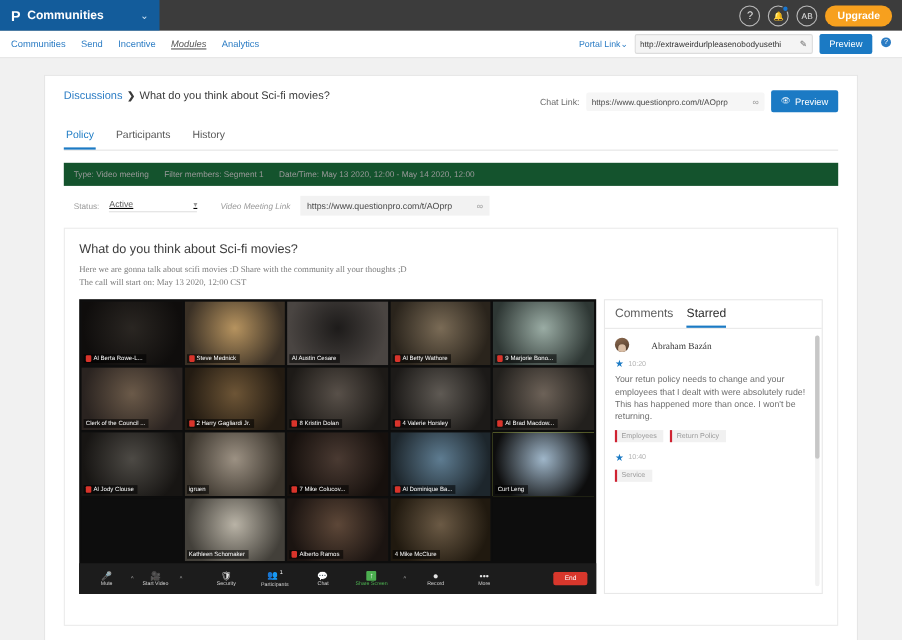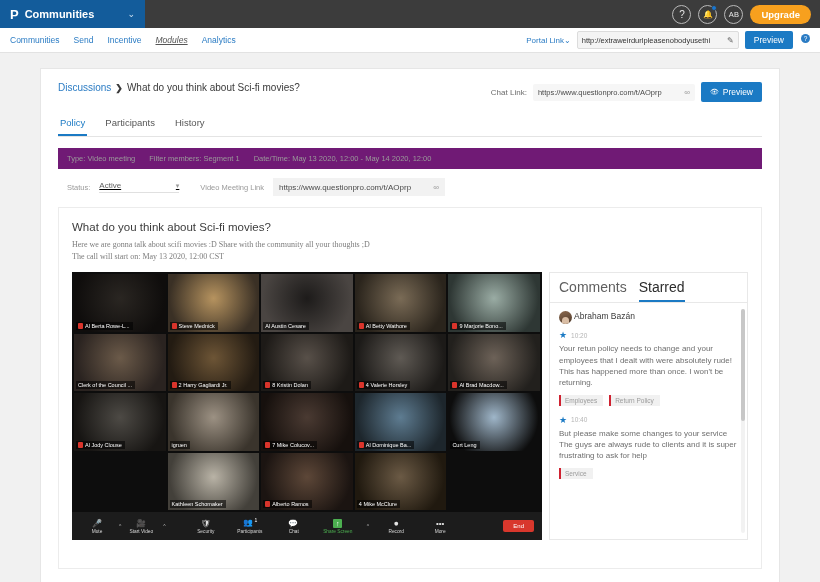--- a/index.html
+++ b/index.html
@@ -123,38 +123,38 @@
     display: flex; gap: 16px; margin-top: 12px;
     border-bottom: 1px solid #e4e4e4;
   }
   .tab {
     font-size: 9.5px; color: #575757; padding: 3px 2px 6px 2px;
   }
   .tab.active { color: #1b7ac4; border-bottom: 2px solid #1b7ac4; }
 
   
   .info-strip {
-    margin-top: 11px; background: #701a75;
+    margin-top: 11px; background: #14532d;
     height: 21px; display: flex; align-items: center;
     padding: 0 9px; gap: 14px;
   }
   .info-strip span { font-size: 7.5px; color: #9a9a9a; }
 
   .status-row {
     margin-top: 9px; display: flex; align-items: center; gap: 9px;
     padding: 0 9px;
   }
   .status-lbl { font-size: 7.5px; color: #9a9a9a; }
   .status-select {
     width: 80px; display: flex; align-items: center;
     border-bottom: 1px solid #e0e0e0; padding-bottom: 2px; text-decoration: underline;
   }
   .status-val { font-size: 8px; color: #5c5c5c; flex: 1; }
   .sel-caret { font-size: 7px; color: #999; }
-  .vml-lbl { font-size: 7.5px; color: #9a9a9a; margin-left: 12px; }
+  .vml-lbl { font-size: 7.5px; color: #9a9a9a; margin-left: 12px; font-style: italic; }
   .vml-box {
     background: #f2f2f2; height: 18px; width: 172px;
     display: flex; align-items: center; gap: 5px;
     padding: 0 6px; font-size: 8px; color: #4a4a4a;
     overflow: hidden; white-space: nowrap;
   }
   .vml-box .u { flex: 1; overflow: hidden; }
 
   
   .inner-panel {
@@ -227,25 +227,25 @@
   
   .comments-panel {
     flex: 1; border: 1px solid #e8e8e8; border-left: 1px solid #e8e8e8;
     margin-left: 7px; display: flex; flex-direction: column;
     position: relative; background: #fff;
   }
   .cm-tabs {
     display: flex; gap: 12px; padding: 6px 9px 0 9px;
     border-bottom: 1px solid #e8e8e8;
   }
-  .cm-tab { font-size: 14px; color: #5f5f5f; padding-bottom: 5px; }
+  .cm-tab { font-size: 11px; color: #5f5f5f; padding-bottom: 5px; }
   .cm-tab.active { color: #2c2c2c; border-bottom: 2px solid #1b7ac4; }
   .cm-list { flex: 1; overflow: hidden; padding: 8px 9px 0 9px; position: relative; }
 
-  .cm-head { display: flex; gap: 2px; }
+  .cm-head { display: flex; align-items: center; gap: 20px; font-family: Liberation Serif, serif; }
   .cm-av {
     width: 13px; height: 13px; border-radius: 50%;
     background: linear-gradient(160deg,#8d6a4f,#4a3729);
     flex: 0 0 auto; position: relative; overflow: hidden;
   }
   .cm-av::after {
     content: ""; position: absolute; left: 3px; top: 6px;
     width: 7px; height: 7px; border-radius: 50% 50% 0 0;
     background: #d9bda4;
   }
@@ -565,21 +565,20 @@
                 <span class="tag">Employees</span>
                 <span class="tag">Return Policy</span>
               </div>
             </div>
 
             <div class="cm-block">
               <div class="cm-meta">
                 <span class="star">★</span>
                 <span class="cm-time">10:40</span>
               </div>
-              <div class="cm-text">But please make some changes to your service The guys are always rude to clients and it is super frustrating to ask for help</div>
               <div class="cm-tags">
                 <span class="tag">Service</span>
               </div>
             </div>
 
             <div class="cm-scroll-track"></div>
             <div class="cm-scroll"></div>
           </div>
         </div>
 

